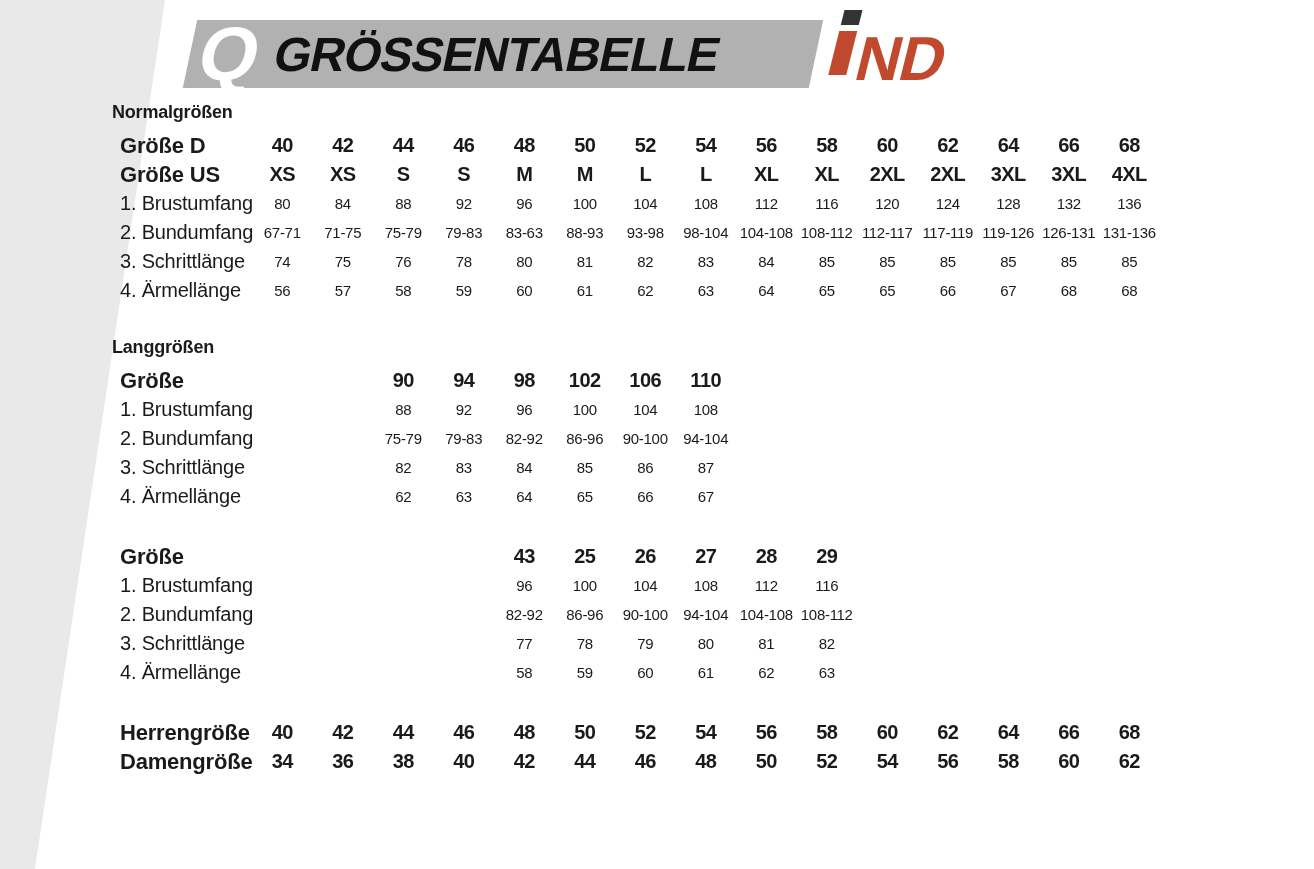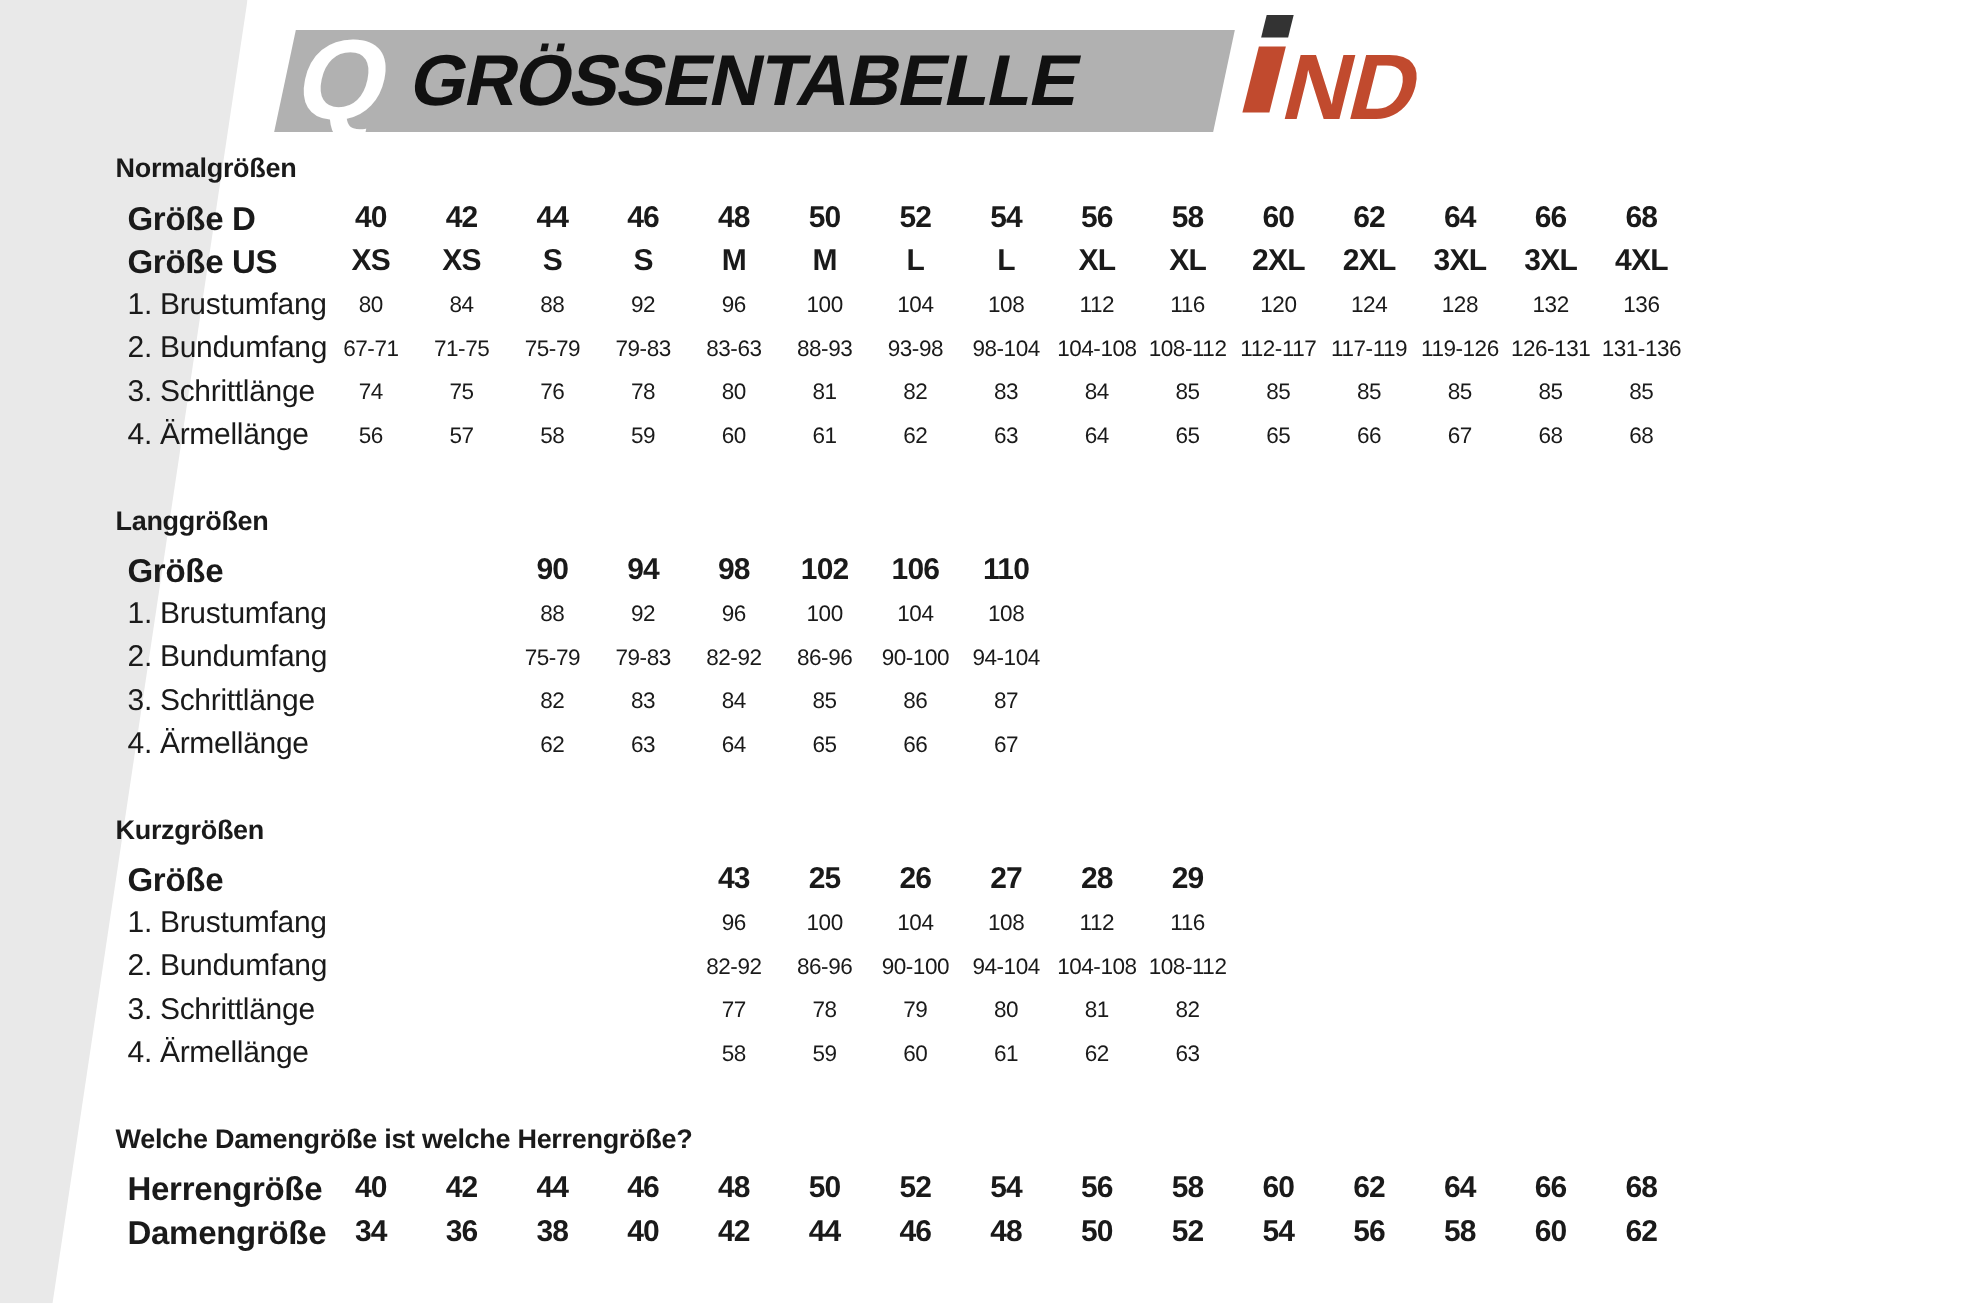--- a/index.html
+++ b/index.html
@@ -39,21 +39,21 @@
     display:flex;align-items:flex-end;
     transform:skewX(-14deg);
     color:#c14a2e;
   }
   .i-glyph{display:flex;flex-direction:column;gap:6px;margin-right:7px;margin-bottom:13px;}
   .i-dot{width:18px;height:15px;background:#333333;}
   .i-bar{width:18px;height:44px;background:#c14a2e;}
   .brand-nd{font-size:62px;font-weight:bold;line-height:58px;letter-spacing:-1px;}
   
   .tables{position:absolute;top:101px;left:0;width:100%;}
-  .sec{padding-left:85px;}
+  .sec{padding-left:120px;}
   .sec + .sec{margin-top:31px;}
   .sec-title{
     font-size:18px;font-weight:bold;margin:0 0 8px -8px;
     height:22px;line-height:22px;letter-spacing:-0.2px;
   }
   .row{
     display:grid;
     grid-template-columns:132px repeat(15,60.5px);
     height:29px;align-items:center;
   }
@@ -281,21 +281,20 @@
           <div class="cell"></div>
           <div class="cell"></div>
           <div class="cell"></div>
           <div class="cell"></div>
           <div class="cell"></div>
           <div class="cell"></div>
           <div class="cell"></div>
         </div>
       </section>
       <section class="sec">
-        <h2 class="sec-title">Kurzgrößen</h2>
         <div class="row hdr">
           <div class="lab">Größe</div>
           <div class="cell"></div>
           <div class="cell"></div>
           <div class="cell"></div>
           <div class="cell"></div>
           <div class="cell">43</div>
           <div class="cell">25</div>
           <div class="cell">26</div>
           <div class="cell">27</div>
@@ -374,21 +373,20 @@
           <div class="cell">62</div>
           <div class="cell">63</div>
           <div class="cell"></div>
           <div class="cell"></div>
           <div class="cell"></div>
           <div class="cell"></div>
           <div class="cell"></div>
         </div>
       </section>
       <section class="sec">
-        <h2 class="sec-title">Welche Damengröße ist welche Herrengröße?</h2>
         <div class="row hdr">
           <div class="lab">Herrengröße</div>
           <div class="cell">40</div>
           <div class="cell">42</div>
           <div class="cell">44</div>
           <div class="cell">46</div>
           <div class="cell">48</div>
           <div class="cell">50</div>
           <div class="cell">52</div>
           <div class="cell">54</div>

